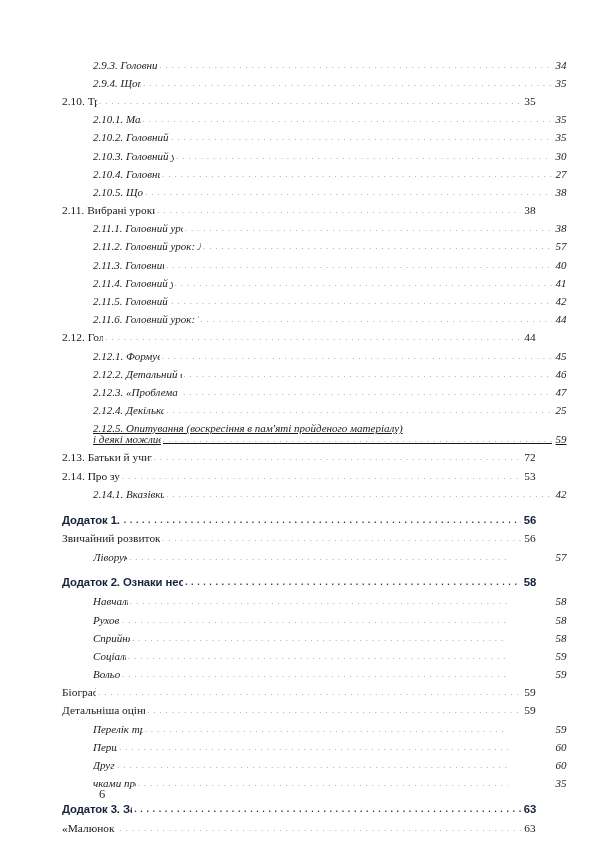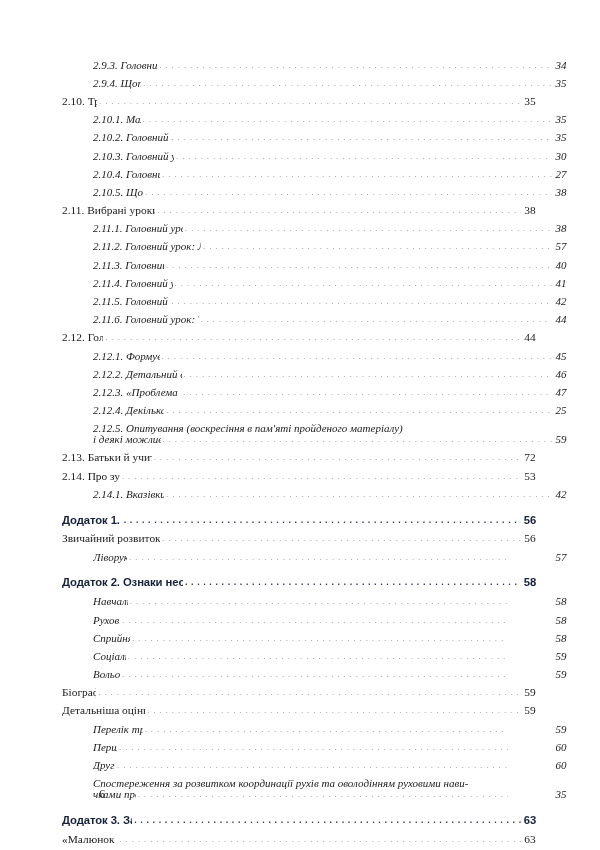--- a/index.html
+++ b/index.html
@@ -78,20 +78,21 @@
     font-style: italic;
     padding-top: 3.6px;
     padding-bottom: 3.6px;
   }
   .lvl3 .pg { font-style: italic; }
 
   
   .lvl3.two-line {
     display: block;
     white-space: normal;
+    text-decoration: underline;
   }
   .lvl3.two-line .line1 {
     display: block;
     white-space: nowrap;
   }
   .lvl3.two-line .line2 {
     display: flex;
     align-items: baseline;
     white-space: nowrap;
     width: 100%;
@@ -340,21 +341,20 @@
         <span class="txt">Перший клас</span>
         <span class="leader">. . . . . . . . . . . . . . . . . . . . . . . . . . . . . . . . . . . . . . . . . . . . . . . . . . . . . . . . . . . . . . . . . . . . . . . . . . . . . . . . . . . . . . . . . . . . . . . . . . . . . . . . . . . . . . . . . . . . . . . . . . . . . . . . . . . . . . . . . . . . . . . . . . . . . . . . . . . . . . . </span>
         <span class="pg">60</span>
       </div>
       <div class="entry apxB">
         <span class="txt">Другий клас</span>
         <span class="leader">. . . . . . . . . . . . . . . . . . . . . . . . . . . . . . . . . . . . . . . . . . . . . . . . . . . . . . . . . . . . . . . . . . . . . . . . . . . . . . . . . . . . . . . . . . . . . . . . . . . . . . . . . . . . . . . . . . . . . . . . . . . . . . . . . . . . . . . . . . . . . . . . . . . . . . . . . . . . . . . </span>
         <span class="pg">60</span>
       </div>
       <div class="entry apxB two-line">
-        <span class="line1">Спостереження за розвитком координації рухів та оволодінням руховими нави-</span>
         <span class="line2">
           <span class="txt">чками протягом 2 класу</span>
           <span class="leader">. . . . . . . . . . . . . . . . . . . . . . . . . . . . . . . . . . . . . . . . . . . . . . . . . . . . . . . . . . . . . . . . . . . . . . . . . . . . . . . . . . . . . . . . . . . . . . . . . . . . . . . . . . . . . . . . . . . . . . . . . . . . . . . . . . . . . . . . . . . . . . . . . . . . . . . . . . . . . . . </span>
           <span class="pg">35</span>
         </span>
       </div>
       <div class="entry apx">
         <span class="txt">Додаток 3. Засоби інтерпретації</span>
         <span class="leader">. . . . . . . . . . . . . . . . . . . . . . . . . . . . . . . . . . . . . . . . . . . . . . . . . . . . . . . . . . . . . . . . . . . . . . . . . . . . . . . . . . . . . . . . . . . . . . . . . . . . . . . . . . . . . . . . . . . . . . . . . . . . . . . . . . . . . . . . . . . . . . . . . . . . . . . . . . . . . . . </span>
         <span class="pg">63</span>

